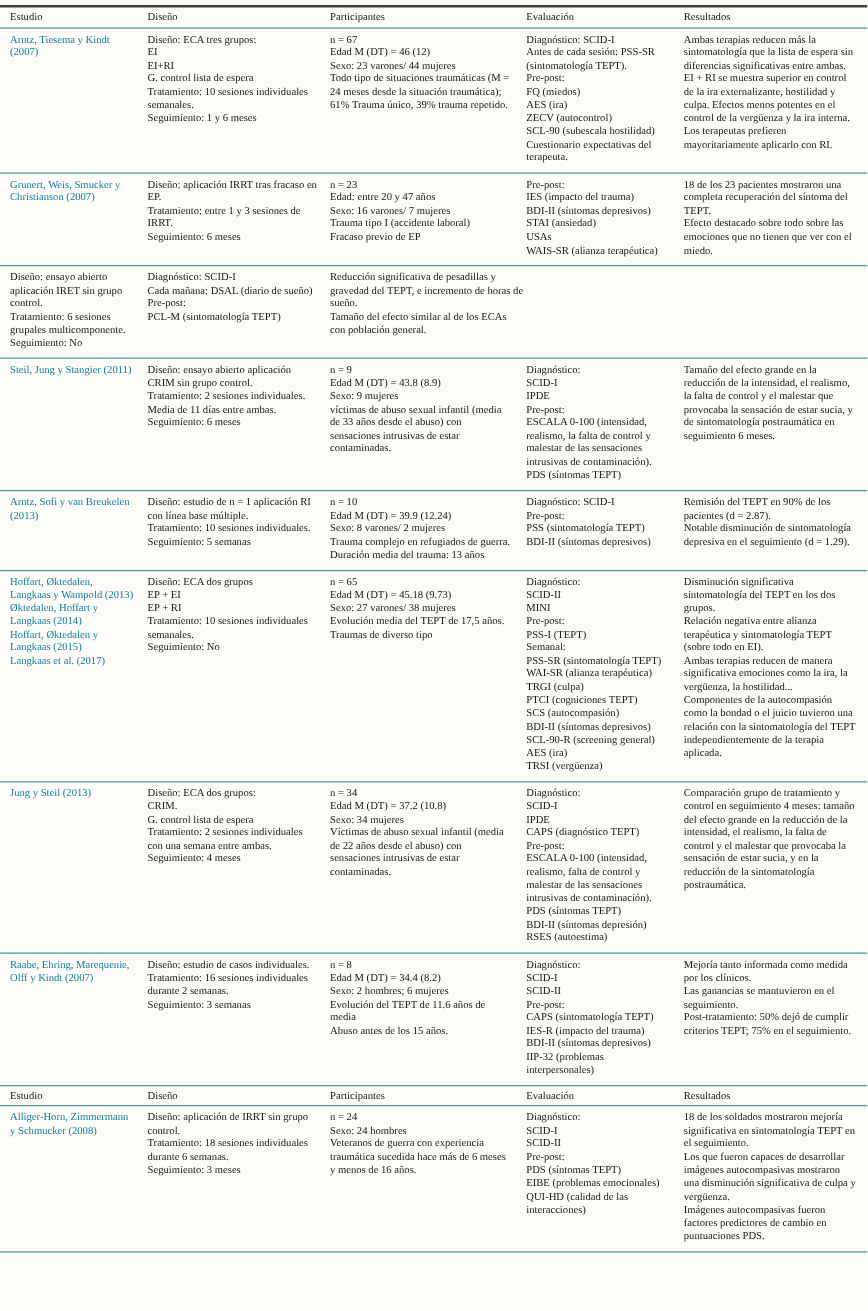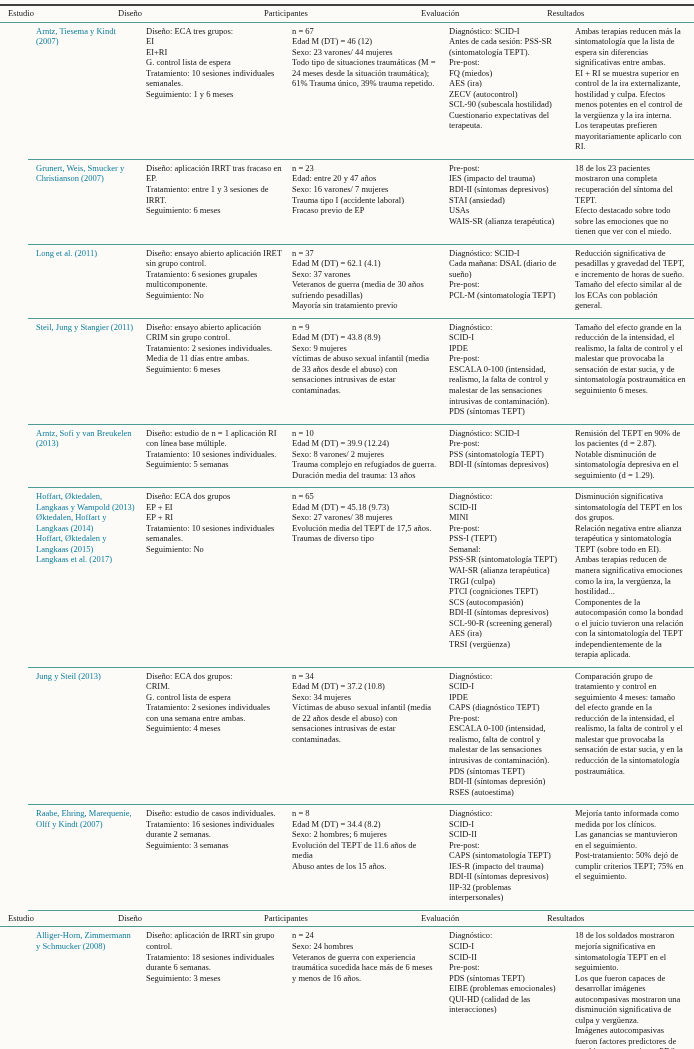--- a/index.html
+++ b/index.html
@@ -24,21 +24,20 @@
   }
   .hrow {
     border-bottom: 1px solid #4d9b94;
     padding-top: 2px;
     padding-bottom: 3px;
   }
   .row {
     border-bottom: 1px solid #4d9b94;
     padding-top: 3px;
     padding-bottom: 7px;
-    margin-left: 28px;
   }
   .cell {
     padding-right: 10px;
     white-space: pre-line;
     word-wrap: break-word;
   }
   .cell:last-child { padding-right: 2px; }
   .study { color: #0e7c9c; }
   .h { color: #161616; }
 </style>
@@ -96,29 +95,23 @@
 IES (impacto del trauma)
 BDI-II (síntomas depresivos)
 STAI (ansiedad)
 USAs
 WAIS-SR (alianza terapéutica)</div>
       <div class="cell">18 de los 23 pacientes mostraron una completa recuperación del síntoma del TEPT.
 Efecto destacado sobre todo sobre las emociones que no tienen que ver con el miedo.</div>
     </div>
 
     <div class="grid row">
-      <div class="cell study">Long et al. (2011)</div>
       <div class="cell">Diseño: ensayo abierto aplicación IRET sin grupo control.
 Tratamiento: 6 sesiones grupales multicomponente.
 Seguimiento: No</div>
-      <div class="cell">n = 37
-Edad M (DT) = 62.1 (4.1)
-Sexo: 37 varones
-Veteranos de guerra (media de 30 años sufriendo pesadillas)
-Mayoría sin tratamiento previo</div>
       <div class="cell">Diagnóstico: SCID-I
 Cada mañana: DSAL (diario de sueño)
 Pre-post:
 PCL-M (sintomatología TEPT)</div>
       <div class="cell">Reducción significativa de pesadillas y gravedad del TEPT, e incremento de horas de sueño.
 Tamaño del efecto similar al de los ECAs con población general.</div>
     </div>
 
     <div class="grid row">
       <div class="cell study">Steil, Jung y Stangier (2011)</div>

